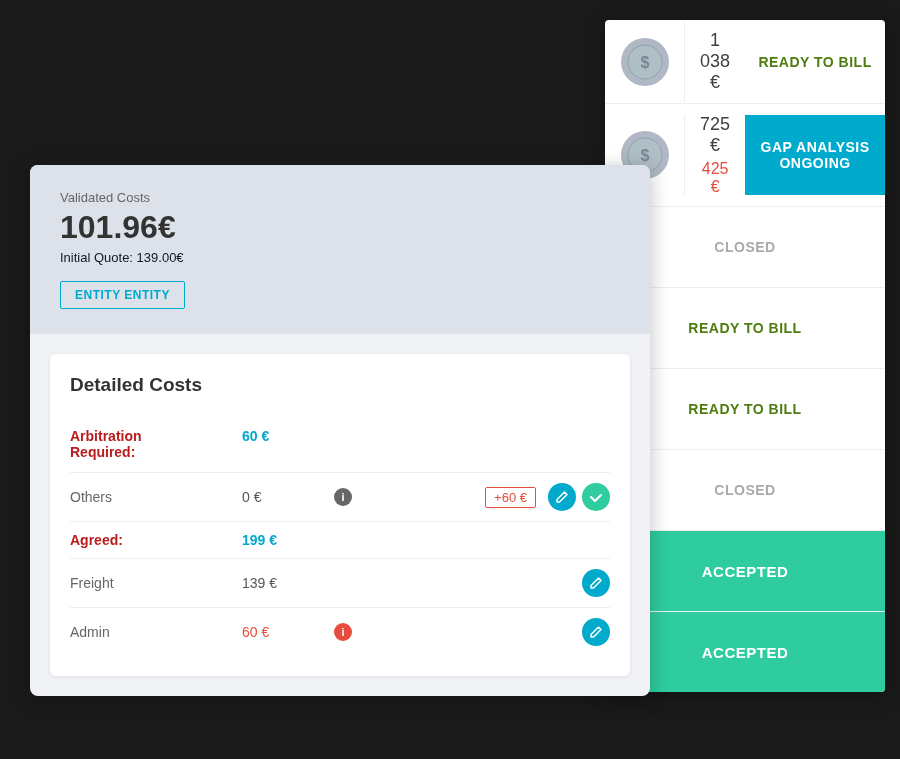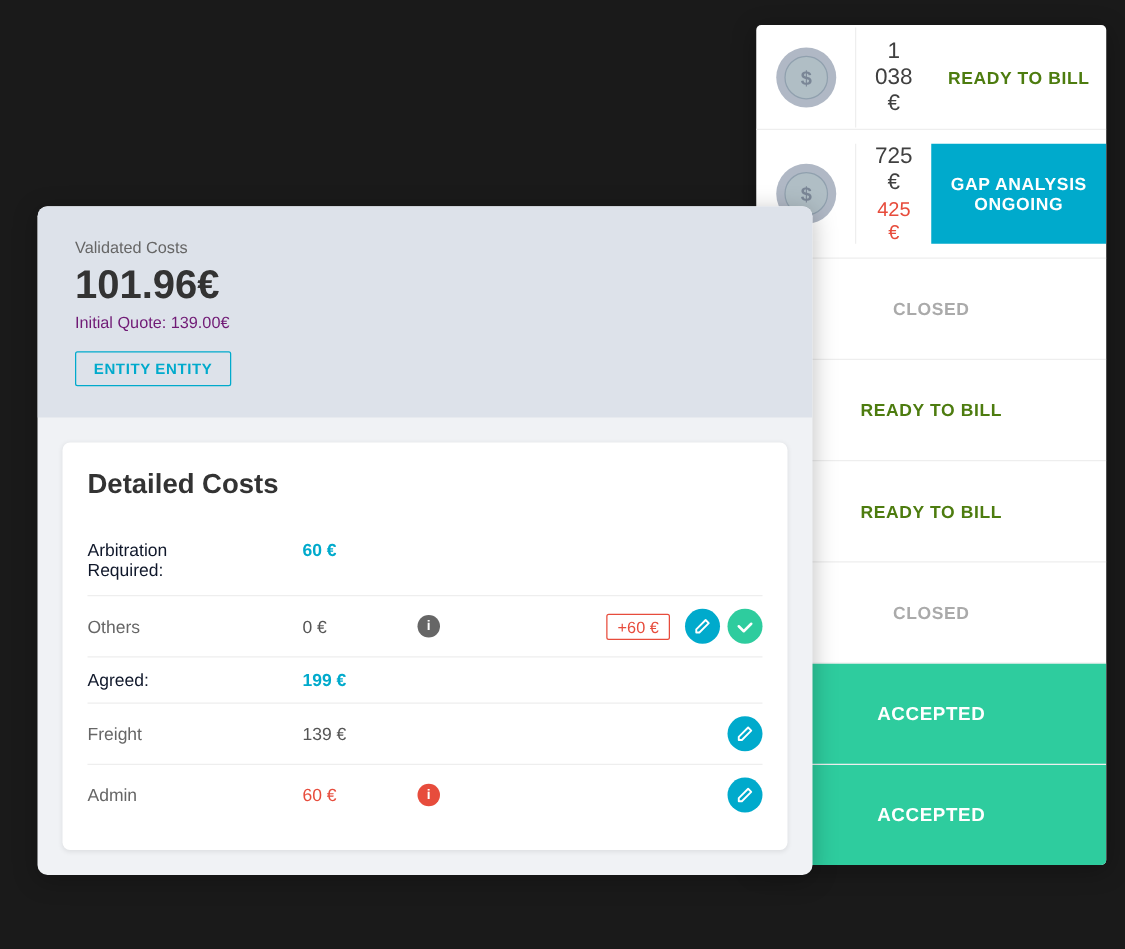--- a/index.html
+++ b/index.html
@@ -127,21 +127,21 @@
 
     .validated-amount {
       font-size: 32px;
       color: #333;
       font-weight: 600;
       margin-bottom: 4px;
     }
 
     .initial-quote {
       font-size: 13px;
-      color: #701a75;
+      color: #0f172a;
       margin-bottom: 16px;
     }
 
     .update-btn {
       display: inline-block;
       border: 1.5px solid #00aacc;
       color: #00aacc;
       padding: 6px 14px;
       font-size: 12px;
       font-weight: 600;
@@ -153,21 +153,21 @@
 
     .detailed-section {
       background: #fff;
       margin: 20px;
       border-radius: 6px;
       padding: 20px;
       box-shadow: 0 1px 4px rgba(0,0,0,0.08);
     }
 
     .detailed-title {
-      font-size: 22px;
+      font-size: 19px;
       color: #333;
       font-weight: 600;
       margin-bottom: 20px;
     }
 
     .cost-row {
       display: flex;
       align-items: center;
       padding: 10px 0;
       border-bottom: 1px solid #eee;
@@ -179,22 +179,22 @@
     }
 
     .cost-label {
       width: 160px;
       font-size: 14px;
       color: #666;
       flex-shrink: 0;
     }
 
     .cost-label.highlight {
-      color: #0f172a;
-      font-weight: 400;
+      color: #b91c1c;
+      font-weight: 700;
     }
 
     .cost-value {
       width: 80px;
       font-size: 14px;
       color: #555;
       flex-shrink: 0;
     }
 
     .cost-value.highlight {

